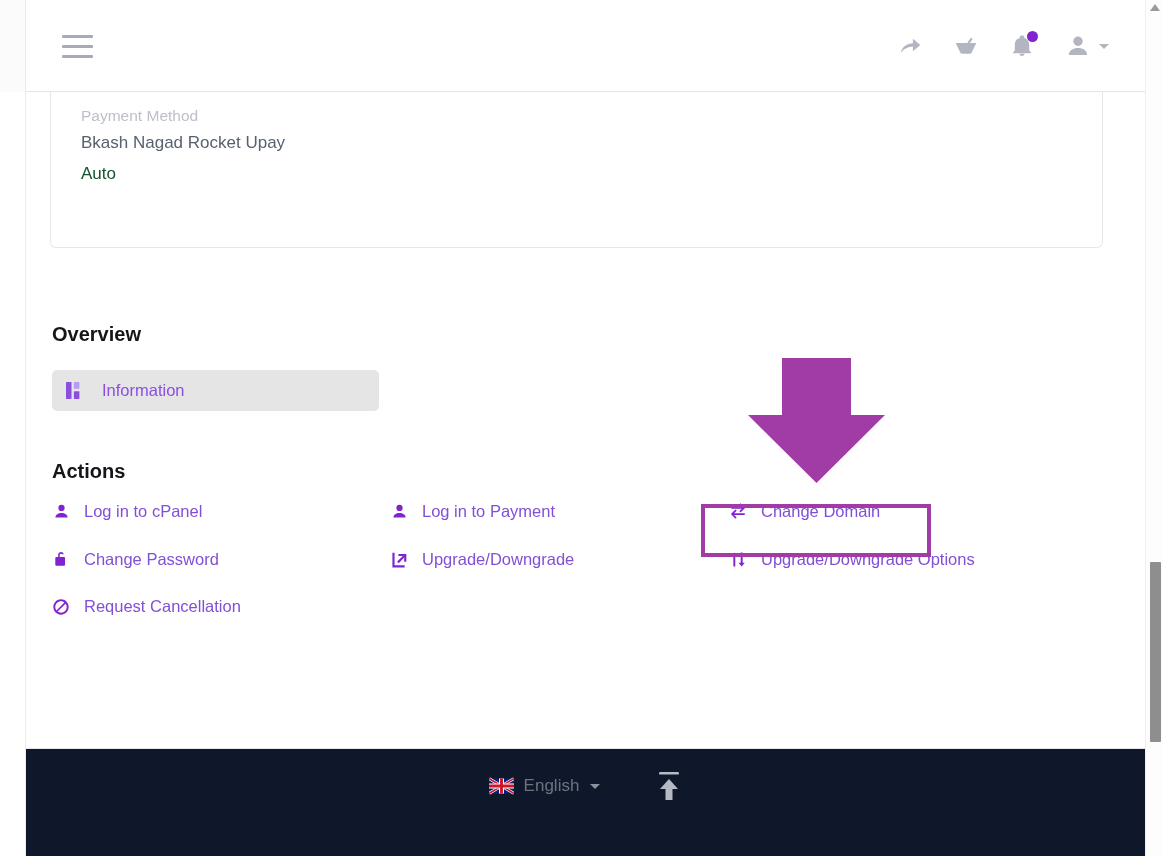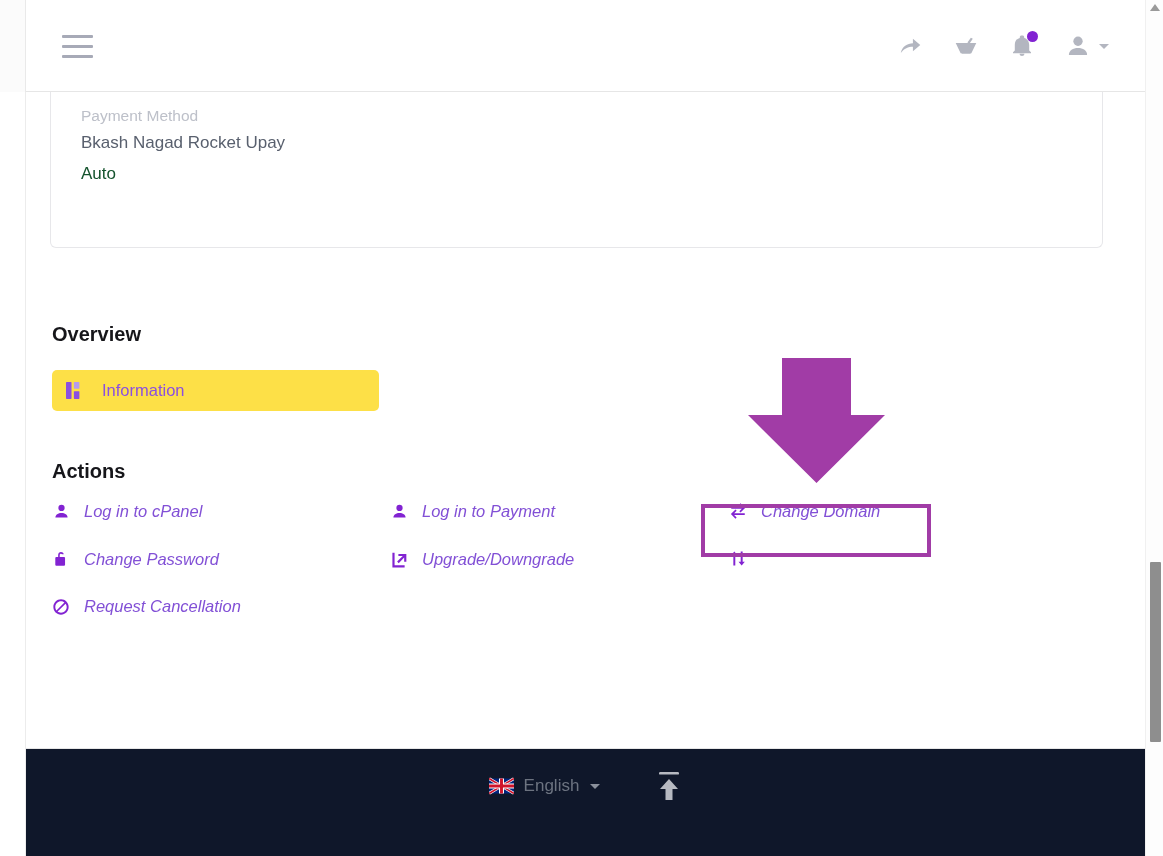--- a/index.html
+++ b/index.html
@@ -170,41 +170,41 @@
     color: #16161a;
     font-family: "Liberation Sans", sans-serif;
   }
   #overview-title { left: 26px; top: 231px; text-align: center; }
   #actions-title  { left: 26px; top: 368px; }
 
   .overview-item {
     position: absolute;
     left: 26px; top: 278px;
     width: 327px; height: 41px;
-    background: #fde047;
+    background: #e5e5e5;
     border-radius: 5px;
     display: flex;
     align-items: center;
     padding-left: 14px;
     gap: 19px;
     cursor: pointer;
   }
   .overview-item .label {
     font-size: 16.5px;
     color: #8b4fe0;
   }
   .dash-icon { width: 17px; height: 17px; display: block; flex: none; }
 
   
   .actions {
     position: absolute;
     left: 0; top: 410px;
     width: 1119px;
   }
-  .act-row { position: relative; height: 47.5px; font-style: italic; }
+  .act-row { position: relative; height: 47.5px; }
   .act {
     position: absolute;
     display: flex;
     align-items: center;
     gap: 14px;
     cursor: pointer;
     white-space: nowrap;
   }
   .act .txt {
     font-size: 16.5px;
@@ -436,20 +436,21 @@
           <span class="txt">Upgrade/Downgrade</span>
         </div>
 
         <div class="act col3">
           <span class="ico">
             <svg width="18" height="19" viewBox="0 0 24 24">
               <path d="M7.1 2.6l4.2 5.1H8.4v13.7H5.8V7.7H2.9z"></path>
               <path d="M16.9 21.4l-4.2-5.1h2.9V2.6h2.6v13.7h2.9z"></path>
             </svg>
           </span>
+          <span class="txt">Upgrade/Downgrade Options</span>
         </div>
       </div>
 
       <div class="act-row">
         <div class="act col1">
           <span class="ico">
             <svg width="18" height="18" viewBox="0 0 24 24">
               <path d="M12 1.8C6.4 1.8 1.8 6.4 1.8 12S6.4 22.2 12 22.2 22.2 17.6 22.2 12 17.6 1.8 12 1.8zm0 2.6c1.7 0 3.3.6 4.5 1.5L5.9 16.5c-.9-1.2-1.5-2.8-1.5-4.5 0-4.2 3.4-7.6 7.6-7.6zm0 15.2c-1.7 0-3.3-.6-4.5-1.5L18.1 7.5c.9 1.2 1.5 2.8 1.5 4.5 0 4.2-3.4 7.6-7.6 7.6z"></path>
             </svg>
           </span>

